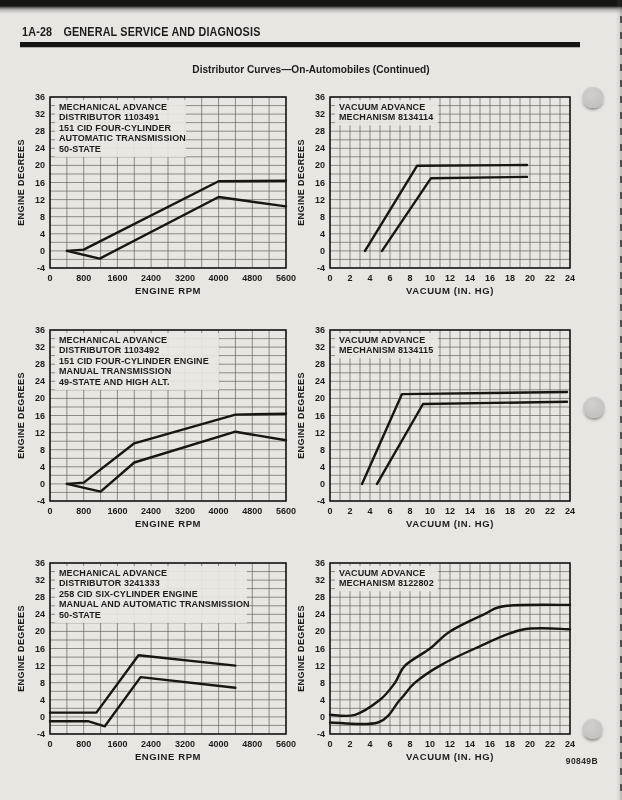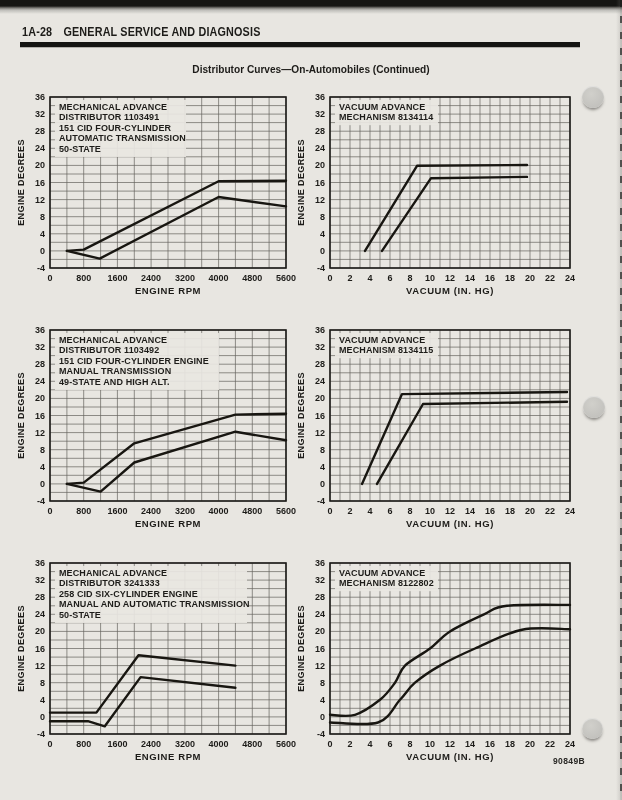--- a/index.html
+++ b/index.html
@@ -21,21 +21,21 @@
     box-shadow:0 1px 0 rgba(20,20,18,.25);}
   .section-title{position:absolute;top:63px;left:0;width:622px;text-align:center;
     font-weight:bold;font-size:11.5px;transform:scaleX(.88);transform-origin:center;}
   .chart{position:absolute;margin:0;padding:0;}
   #c1{left:16px;top:88px;width:288px;height:218px;}
   #c2{left:296px;top:88px;width:292px;height:218px;}
   #c3{left:16px;top:321px;width:288px;height:218px;}
   #c4{left:296px;top:321px;width:292px;height:218px;}
   #c5{left:16px;top:554px;width:288px;height:218px;}
   #c6{left:296px;top:554px;width:292px;height:218px;}
-  .fig-code{position:absolute;left:540px;top:756px;width:58px;text-align:center;
+  .fig-code{position:absolute;left:540px;top:756px;width:58px;text-align:right;
     font-size:8.5px;font-weight:bold;letter-spacing:.4px;color:#2a2926;}
   .hole{position:absolute;border-radius:50%;
     background:radial-gradient(circle at 42% 36%,#d1d0cb,#c2c1bd 75%);
     box-shadow:0 3px 3px -1px rgba(60,58,54,.55), inset 0 1px 1px rgba(255,255,255,.5);}
   #hole1{left:582px;top:86px;width:22px;height:22px;}
   #hole2{left:583px;top:396px;width:22px;height:22px;}
   #hole3{left:582px;top:718px;width:21px;height:21px;}
 </style>
 </head>
 <body>

